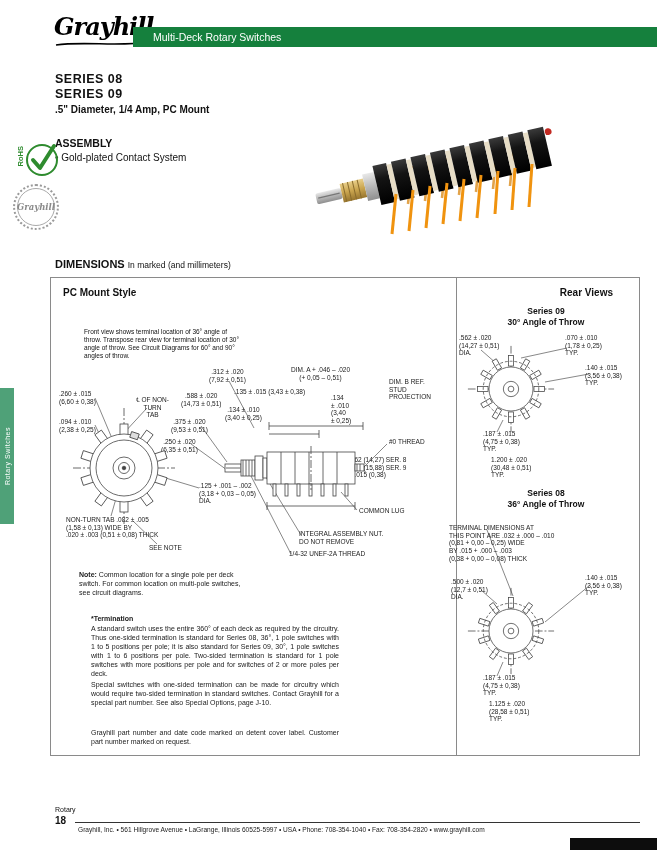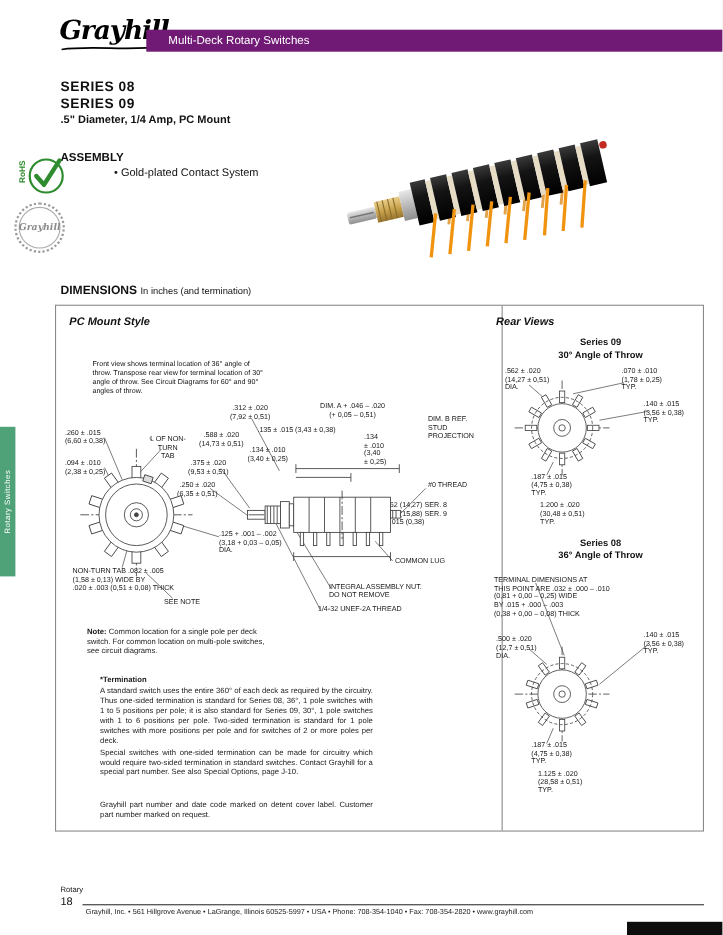--- a/index.html
+++ b/index.html
@@ -8,60 +8,60 @@
     font-family:"Liberation Sans",sans-serif;color:#111;overflow:hidden;
     margin:0 auto;
   }
   .abs{position:absolute;}
   
   .logo{position:absolute;left:54px;top:12px;width:100px;height:36px;
     font-family:"DejaVu Serif",serif;font-style:italic;font-weight:bold;
     font-size:24px;letter-spacing:-1px;color:#000;}
   .logo-underline{position:absolute;left:54px;top:40px;}
   .black-bar{position:absolute;left:133px;top:27px;width:524px;height:20px;
-    background:#701a75;color:#fff;font-size:10.5px;line-height:20px;
+    background:#15803d;color:#fff;font-size:10.5px;line-height:20px;
     padding-left:20px;box-sizing:border-box;}
   
   .series{position:absolute;left:55px;font-size:12.5px;font-weight:bold;letter-spacing:.5px;}
   .subtitle{position:absolute;left:55px;top:104px;font-size:10px;font-weight:bold;}
   .features-h{position:absolute;left:55px;top:137px;font-size:10.5px;font-weight:bold;}
   .features{position:absolute;left:55px;top:151px;width:180px;margin:0;padding:0;list-style:none;font-size:10px;line-height:1.3;}
-  .features li{white-space:pre-line;text-indent:-8px;padding-left:8px;margin-bottom:2px;text-align:right;}
+  .features li{white-space:pre-line;text-indent:-8px;padding-left:8px;margin-bottom:2px;}
   .features li::before{content:"• ";}
   
   .rohs{position:absolute;left:16px;top:138px;width:44px;height:46px;}
   .rohs-label{position:absolute;left:0px;top:8px;color:#2e8b2e;font-weight:bold;font-size:7.5px;
     writing-mode:vertical-rl;transform:rotate(180deg);}
   .seal{position:absolute;left:13px;top:184px;width:46px;height:46px;border-radius:50%;
     border:2px dotted #9a9a9a;box-sizing:border-box;display:flex;align-items:center;justify-content:center;}
   .seal-inner{width:36px;height:36px;border-radius:50%;border:1px solid #aaa;
     display:flex;align-items:center;justify-content:center;
     font-family:"DejaVu Serif",serif;font-style:italic;font-weight:bold;font-size:8.5px;color:#8a8a8a;}
   
   .dim-h{position:absolute;left:55px;top:258px;font-size:11px;font-weight:bold;}
   .dim-units{font-size:8.5px;font-weight:normal;}
   
   .draw-box{position:absolute;left:50px;top:277px;width:590px;height:479px;
     border:1px solid #8a8a8a;box-sizing:border-box;}
   .draw-divider{position:absolute;left:405px;top:0;width:1px;height:477px;background:#8a8a8a;}
-  .box-title{position:absolute;font-size:10px;font-weight:bold;font-style:italic;}
+  .box-title{position:absolute;font-size:10px;font-weight:bold;}
   .front-note{position:absolute;left:33px;top:50px;width:158px;font-size:6.5px;line-height:1.25;text-align:left;}
   .ann{position:absolute;font-size:6.5px;line-height:1.18;white-space:pre-line;color:#1a1a1a;}
   .ann.ctr{text-align:center;}
   .sub-title{position:absolute;font-size:8.5px;font-weight:bold;text-align:center;white-space:pre-line;line-height:1.25;}
   .para{position:absolute;font-size:7px;line-height:1.3;color:#1a1a1a;text-align:justify;}
   .para b{font-weight:bold;}
   
   .side-tab{position:absolute;left:0;top:388px;width:14px;height:136px;
     display:flex;align-items:center;justify-content:center;}
   .side-tab-label{color:#fff;font-size:7px;letter-spacing:.5px;
     writing-mode:vertical-rl;transform:rotate(180deg);white-space:nowrap;}
   
   .footer-section{position:absolute;left:55px;top:806px;font-size:7px;}
-  .footer-page{position:absolute;left:55px;top:815px;font-size:10px;font-weight:normal;}
+  .footer-page{position:absolute;left:55px;top:815px;font-size:10px;font-weight:bold;}
   .footer-rule{position:absolute;left:75px;top:822px;width:565px;height:1px;background:#333;}
   .footer-line{position:absolute;left:78px;top:826px;width:562px;font-size:6.6px;color:#222;}
   .corner-bar{position:absolute;left:570px;top:838px;width:87px;height:12px;background:#0d0d0d;}
   svg{display:block;}
 </style>
 </head>
 <body>
 
 <div class="page">
 
@@ -157,27 +157,27 @@
       <line x1="164" y1="79" x2="160" y2="121"></line>
         <line x1="181" y1="75" x2="177" y2="118"></line>
       <line x1="198" y1="71" x2="195" y2="114"></line>
         <line x1="215" y1="68" x2="212" y2="110"></line>
       <line x1="232" y1="64" x2="229" y2="107"></line>
     </g>
   </svg>
 
   <div class="dim-h">
     <span>DIMENSIONS</span>
-    <span class="dim-units">In inches (and termination)</span>
+    <span class="dim-units">In marked (and millimeters)</span>
   </div>
 
   <div class="draw-box">
     <div class="draw-divider"></div>
     <div class="box-title" style="left:12px;top:9px;">PC Mount Style</div>
-    <div class="box-title" style="left:400px;top:9px;width:150px;text-align:left;">Rear Views</div>
+    <div class="box-title" style="left:412px;top:9px;width:150px;text-align:right;">Rear Views</div>
 
     <div class="front-note">Front view shows terminal location of 36° angle of throw. Transpose rear view for terminal location of 30° angle of throw. See Circuit Diagrams for 60° and 90° angles of throw.</div>
 
     <svg class="abs" style="left:0;top:0;" width="588" height="477">
       <g stroke="#555" stroke-width="0.7" fill="none">
         <line x1="178" y1="103" x2="203" y2="150"></line>
         <line x1="336" y1="166" x2="312" y2="190"></line>
         <line x1="306" y1="232" x2="290" y2="214"></line>
         <line x1="250" y1="257" x2="213" y2="196"></line>
         <line x1="240" y1="276" x2="200" y2="198"></line>

